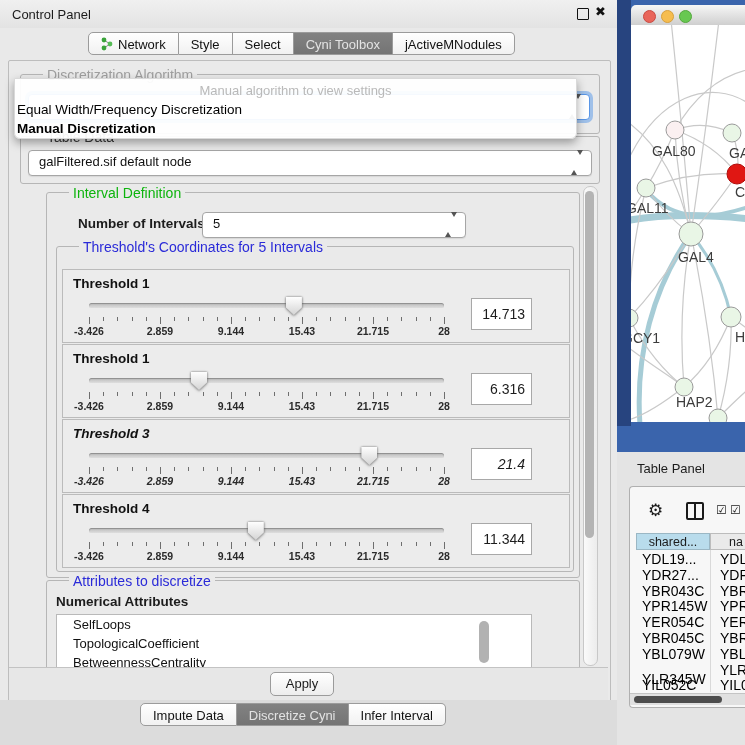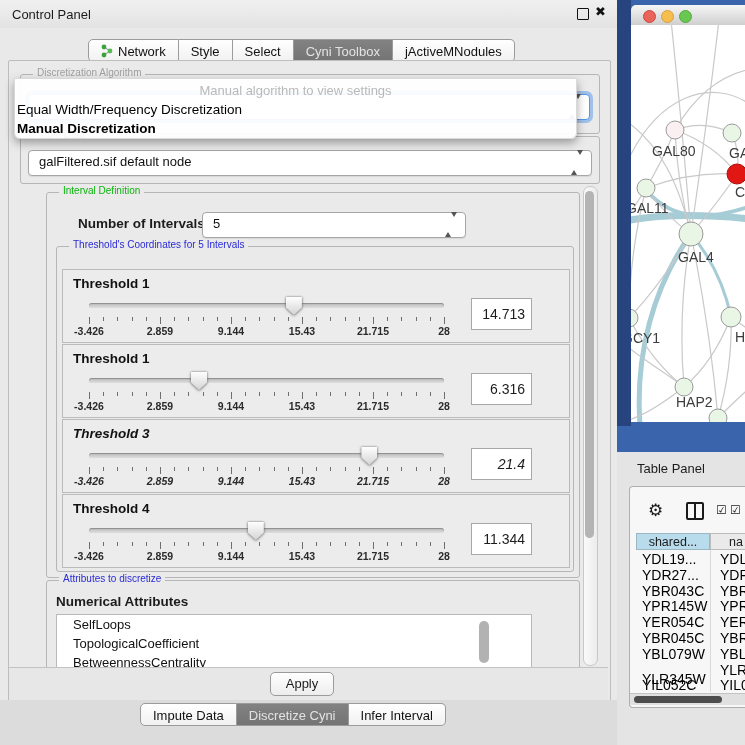--- a/index.html
+++ b/index.html
@@ -14,31 +14,31 @@
   #float-icon{left:577px;top:8px;width:10px;height:10px;border:1.6px solid #111;border-radius:1px;}
   #close-icon{left:595px;top:4px;font-family:"DejaVu Sans",sans-serif;font-weight:bold;font-size:13px;color:#111;}
 
   
   .seg-bar{display:flex;position:absolute;height:23px;}
   .seg{border:1px solid #9b9b9b;border-left:none;background:linear-gradient(#ffffff,#f1f1f1);
        padding:0 12px;line-height:23px;font-size:13px;color:#111;white-space:nowrap;}
   .seg.first{border-left:1px solid #9b9b9b;border-radius:5px 0 0 5px;}
   .seg.last{border-radius:0 5px 5px 0;}
   .seg.sel{background:linear-gradient(#828282,#747474);color:#e3e3e3;}
-  #top-tabs{left:88px;top:39px;border-radius:9px;}
+  #top-tabs{left:88px;top:32px;border-radius:9px;}
   #bottom-tabs{left:140px;top:703px;}
 
   
   #main-panel{left:8px;top:60px;width:601px;height:640px;background:#eaeaea;
               border:1px solid #bdbdbd;border-radius:2px;}
   #below-panel{left:0;top:700px;width:617px;height:45px;background:#dcdcdc;}
 
   
   .groupbox{position:absolute;border:1px solid #b6b6b6;border-radius:3px;}
-  .gb-title{position:absolute;top:-8px;left:12px;background:#eaeaea;padding:0 4px;font-size:10px;}
+  .gb-title{position:absolute;top:-8px;left:22px;background:#eaeaea;padding:0 4px;font-size:14px;}
   .gb-green{color:#0db40d;} .gb-blue{color:#2a2ad8;} .gb-dark{color:#3a3a3a;} .gb-gray{color:#9f9f9f;}
 
   
   .combo{position:absolute;background:#fff;border:1px solid #a6a6a6;border-radius:4px;
          line-height:22px;padding:0 22px 0 10px;font-size:13px;color:#111;
          box-shadow:0 1px 1px rgba(0,0,0,0.08);}
   .combo .stepper{position:absolute;right:8px;top:50%;transform:translateY(-50%);}
   .tri-up{width:0;height:0;border-left:3.5px solid transparent;border-right:3.5px solid transparent;
           border-bottom:5px solid #555;margin-bottom:2.5px;}
   .tri-down{width:0;height:0;border-left:3.5px solid transparent;border-right:3.5px solid transparent;

